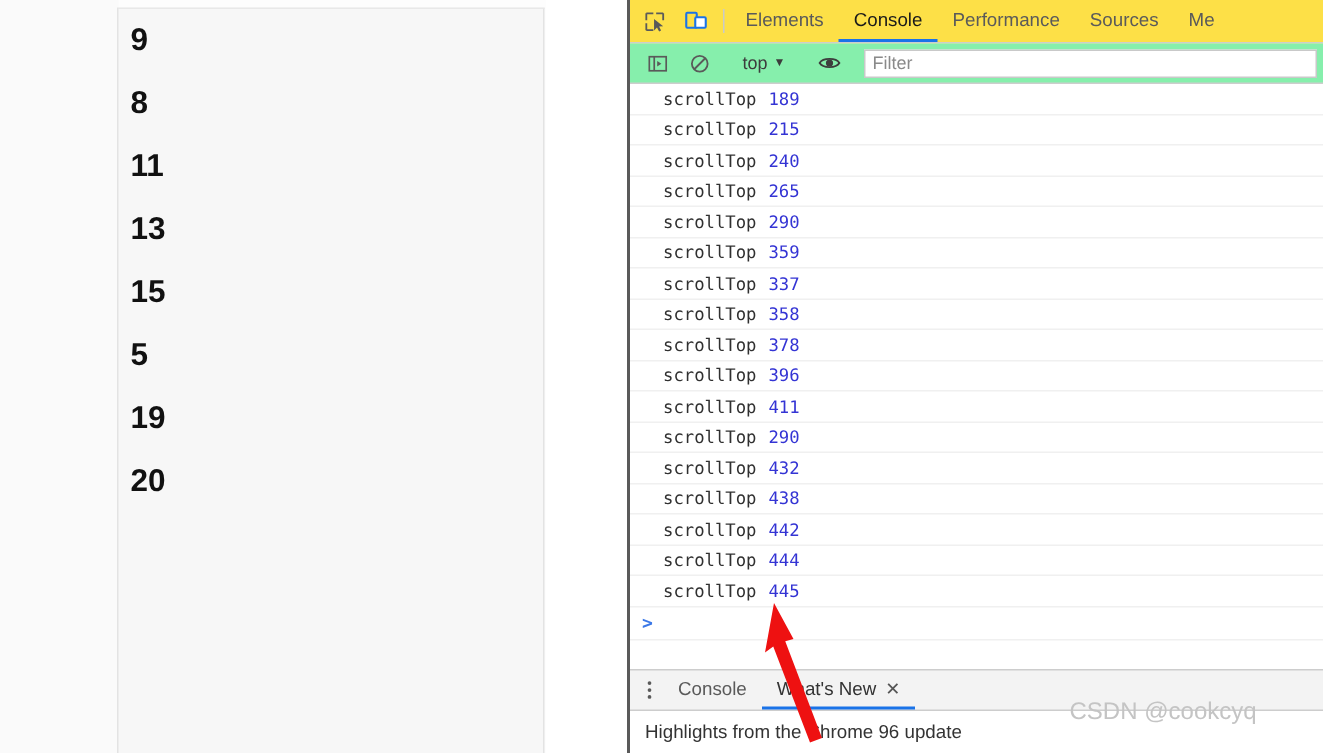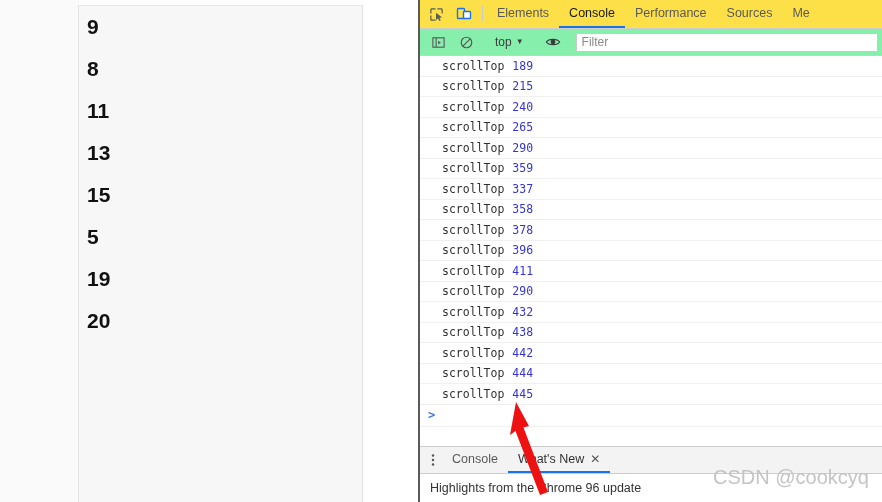--- a/index.html
+++ b/index.html
@@ -237,21 +237,21 @@
     left: 498px; top: 396px;
     width: 64px; height: 102px;
     pointer-events: none;
     z-index: 40;
   }
 
   
   #watermark {
     position: absolute;
     left: 713px; top: 466px;
-    font-size: 20px;
+    font-size: 16px;
     color: #c4c4c4;
     white-space: nowrap;
     z-index: 30;
     font-family: "Liberation Sans", sans-serif;
   }
 </style>
 </head>
 <body>
 
 <div id="screen">

